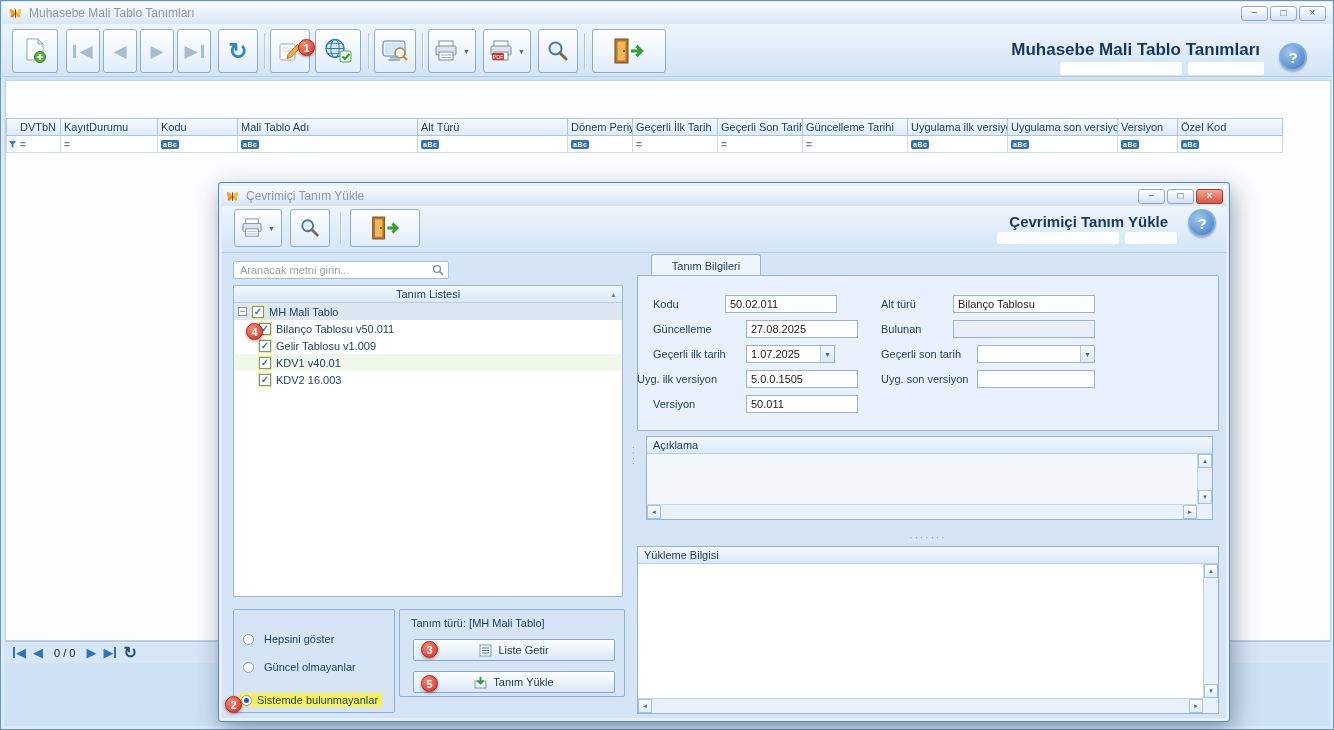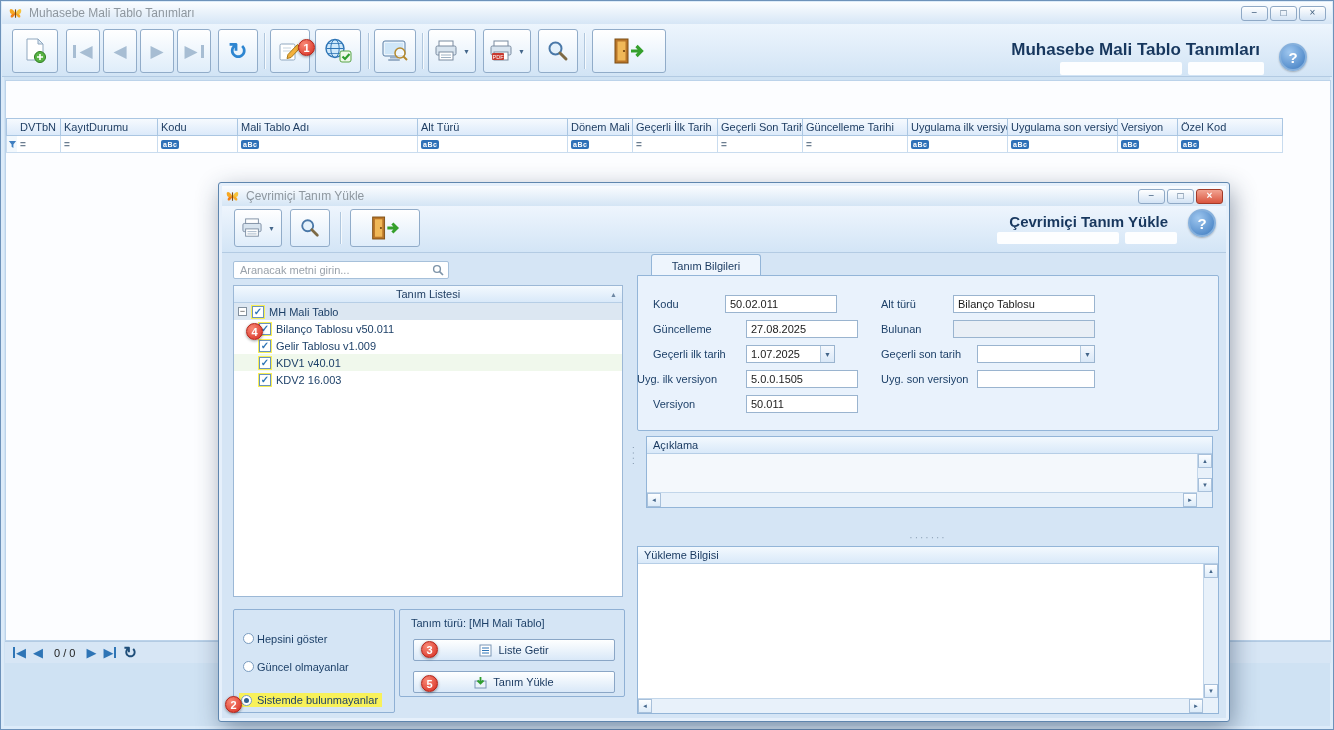--- a/index.html
+++ b/index.html
@@ -59,21 +59,21 @@
   .sort{position:absolute;right:5px;font-size:7px;color:#6d87a3;}
   .trow{height:17px;display:flex;align-items:center;gap:4px;padding-left:4px;color:#1c2b3a;}
   .trow.root{background:#dce7f2;}
   .trow.child{padding-left:24px;}
   .trow.greenish{background:#f0f8ec;}
   .expander{width:9px;height:9px;border:1px solid #82909e;background:#fff;font-size:9px;line-height:7px;text-align:center;color:#444;flex:0 0 auto;}
   .cb-halo{background:#f8ef54;padding:1px;display:flex;flex:0 0 auto;}
   .cbx{width:12px;height:12px;background:#fff;border:1px solid #6b93bd;display:flex;align-items:center;justify-content:center;font-size:10px;font-weight:bold;color:#2e75b6;line-height:1;}
 
   .grpbox{position:absolute;border:1px solid #8fb0d4;border-radius:2px;}
-  .radio-row{position:absolute;display:flex;align-items:flex-start;gap:3px;}
+  .radio-row{position:absolute;display:flex;align-items:center;gap:10px;}
   .rdo{width:11px;height:11px;border-radius:50%;border:1px solid #7a9cc0;background:#fff;position:relative;flex:0 0 auto;}
   .rdo.sel::after{content:"";position:absolute;inset:2px;border-radius:50%;background:#2e5f8f;}
   .rlabel{color:#1d4068;}
   .sel-hl{background:#f8f15a;padding:1px 4px 1px 2px;display:flex;align-items:center;gap:5px;}
   .grp-label{position:absolute;color:#1d4068;white-space:nowrap;}
   .dlg-btn{position:absolute;height:22px;border:1px solid #8aa6c6;border-radius:2px;background:linear-gradient(#feffff,#d9e8f8);display:flex;align-items:center;justify-content:center;gap:6px;color:#17375e;font-size:11px;}
 
   .tab{position:absolute;left:432px;top:71px;width:110px;height:22px;background:#eef5fd;border:1px solid #93b5d8;border-bottom:none;border-radius:3px 3px 0 0;display:flex;align-items:center;justify-content:center;color:#17375e;}
   .fields{position:absolute;left:418px;top:92px;width:582px;height:156px;background:#e9f2fc;border:1px solid #93b5d8;border-radius:0 2px 2px 2px;}
   .flabel{position:absolute;color:#1d4068;white-space:nowrap;}
@@ -226,21 +226,21 @@
   <div class="content"></div>
 
 
   <div class="ghead">
     <div class="gh-gutter"></div>
     <div class="hcell" style="width:44px">DVTbN</div>
     <div class="hcell" style="width:97px">KayıtDurumu</div>
     <div class="hcell" style="width:80px">Kodu</div>
     <div class="hcell" style="width:180px">Mali Tablo Adı</div>
     <div class="hcell" style="width:150px">Alt Türü</div>
-    <div class="hcell" style="width:65px">Dönem Mali</div>
+    <div class="hcell" style="width:65px">Dönem Periy</div>
     <div class="hcell" style="width:85px">Geçerli İlk Tarih</div>
     <div class="hcell" style="width:85px">Geçerli Son Tarih</div>
     <div class="hcell" style="width:105px">Güncelleme Tarihi</div>
     <div class="hcell" style="width:100px">Uygulama ilk versiyon</div>
     <div class="hcell" style="width:110px">Uygulama son versiyon</div>
     <div class="hcell" style="width:60px">Versiyon</div>
     <div class="hcell" style="width:105px">Özel Kod</div>
   </div>
 
   <div class="gfilter">
@@ -478,21 +478,21 @@
   </div>
 
   <span class="flabel" style="left:418px;top:190px">Uyg. ilk versiyon</span>
   <input class="finput" style="left: 527px; top: 187px; width: 112px;" value="5.0.0.1505">
   <span class="flabel" style="left:662px;top:190px">Uyg. son versiyon</span>
   <input class="finput" style="left: 758px; top: 187px; width: 118px;" value="">
 
   <span class="flabel" style="left:434px;top:215px">Versiyon</span>
   <input class="finput" style="left: 527px; top: 212px; width: 112px;" value="50.011">
 
-  <div class="iogroup" style="left:427px;top:253px;width:567px;height:72px">
+  <div class="iogroup" style="left:427px;top:253px;width:567px;height:84px">
     <div class="iog-head">
         <span>Açıklama</span>
       </div>
     <div class="iog-body gray">
       <div class="vsb">
         <span class="sa" style="top:0">
             <span>▲</span>
           </span>
         <span class="sa" style="bottom:0">
             <span>▼</span>

